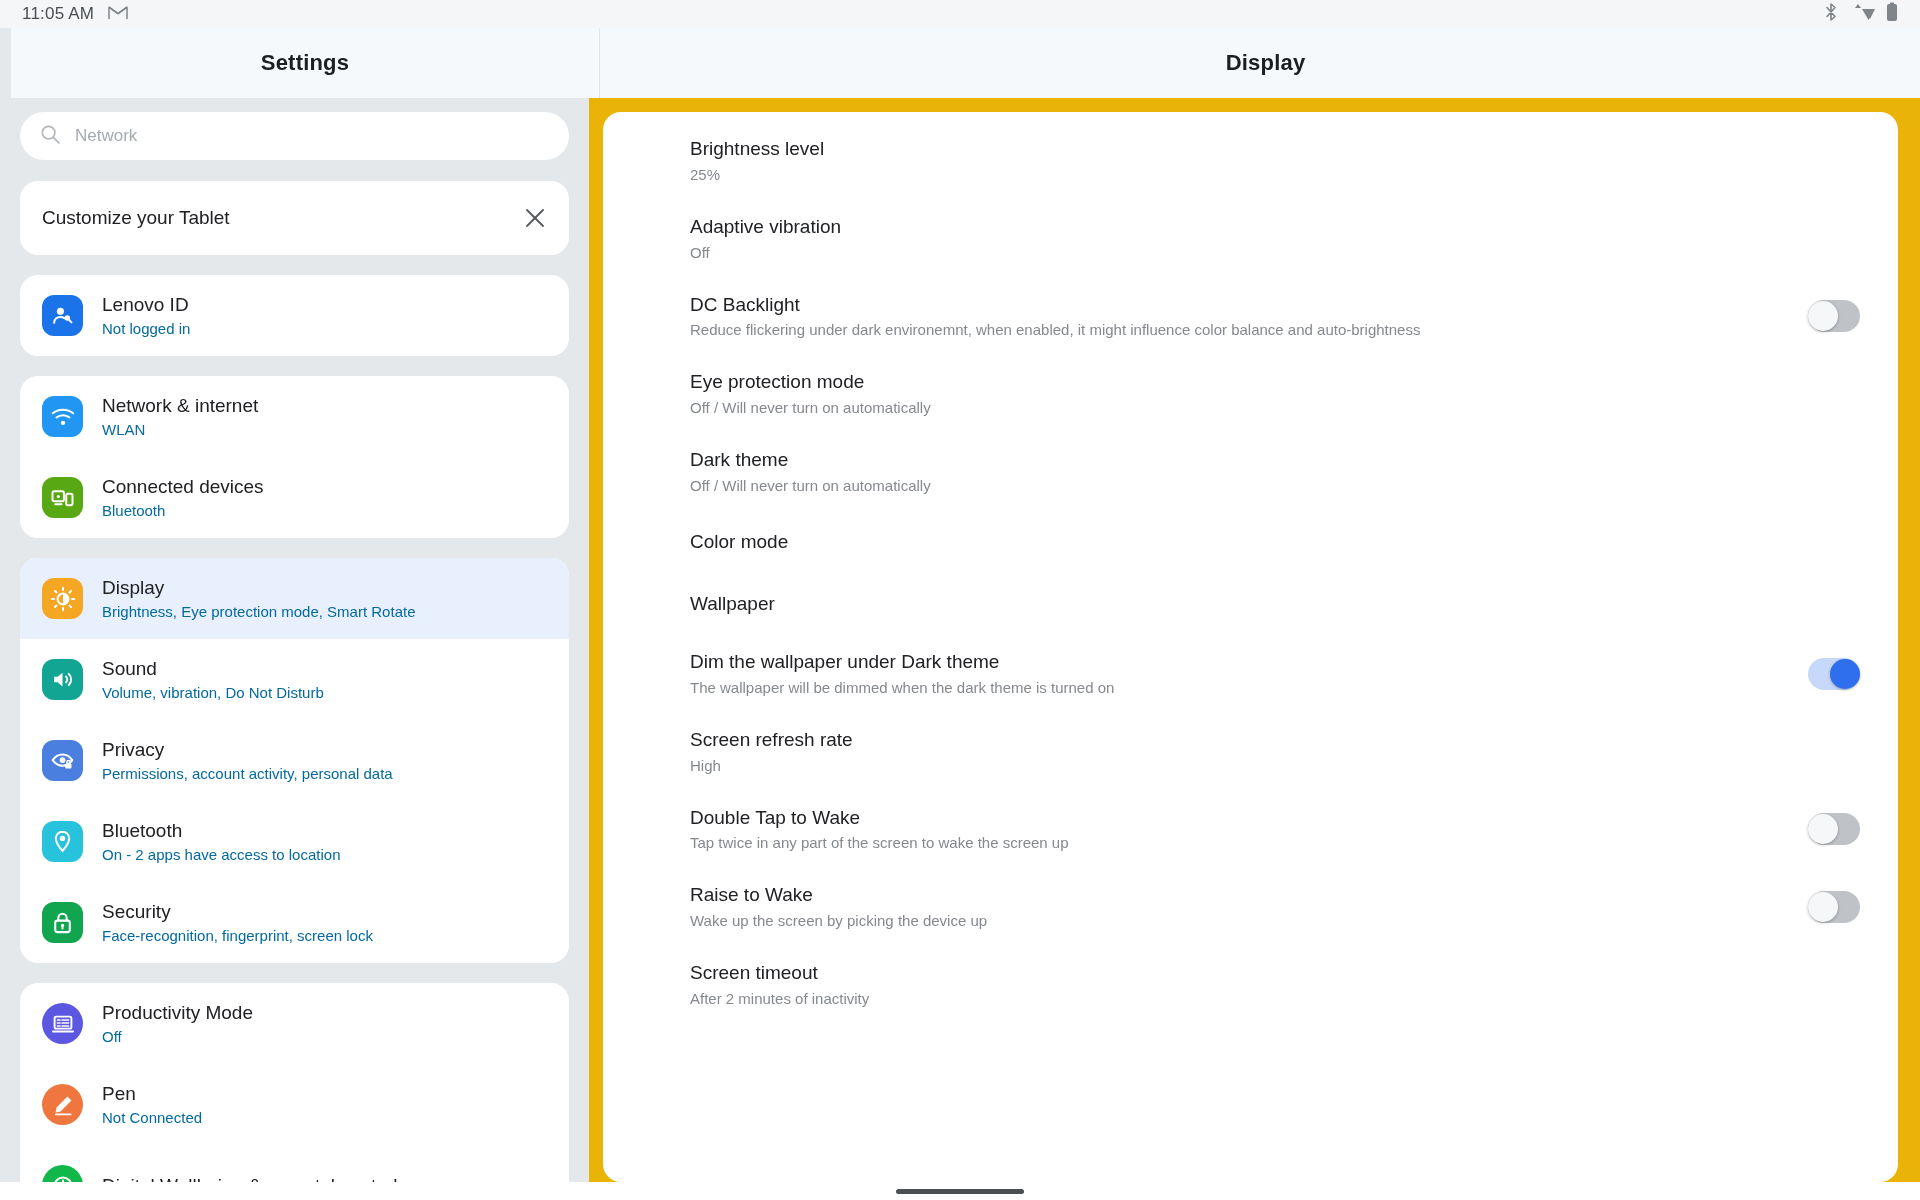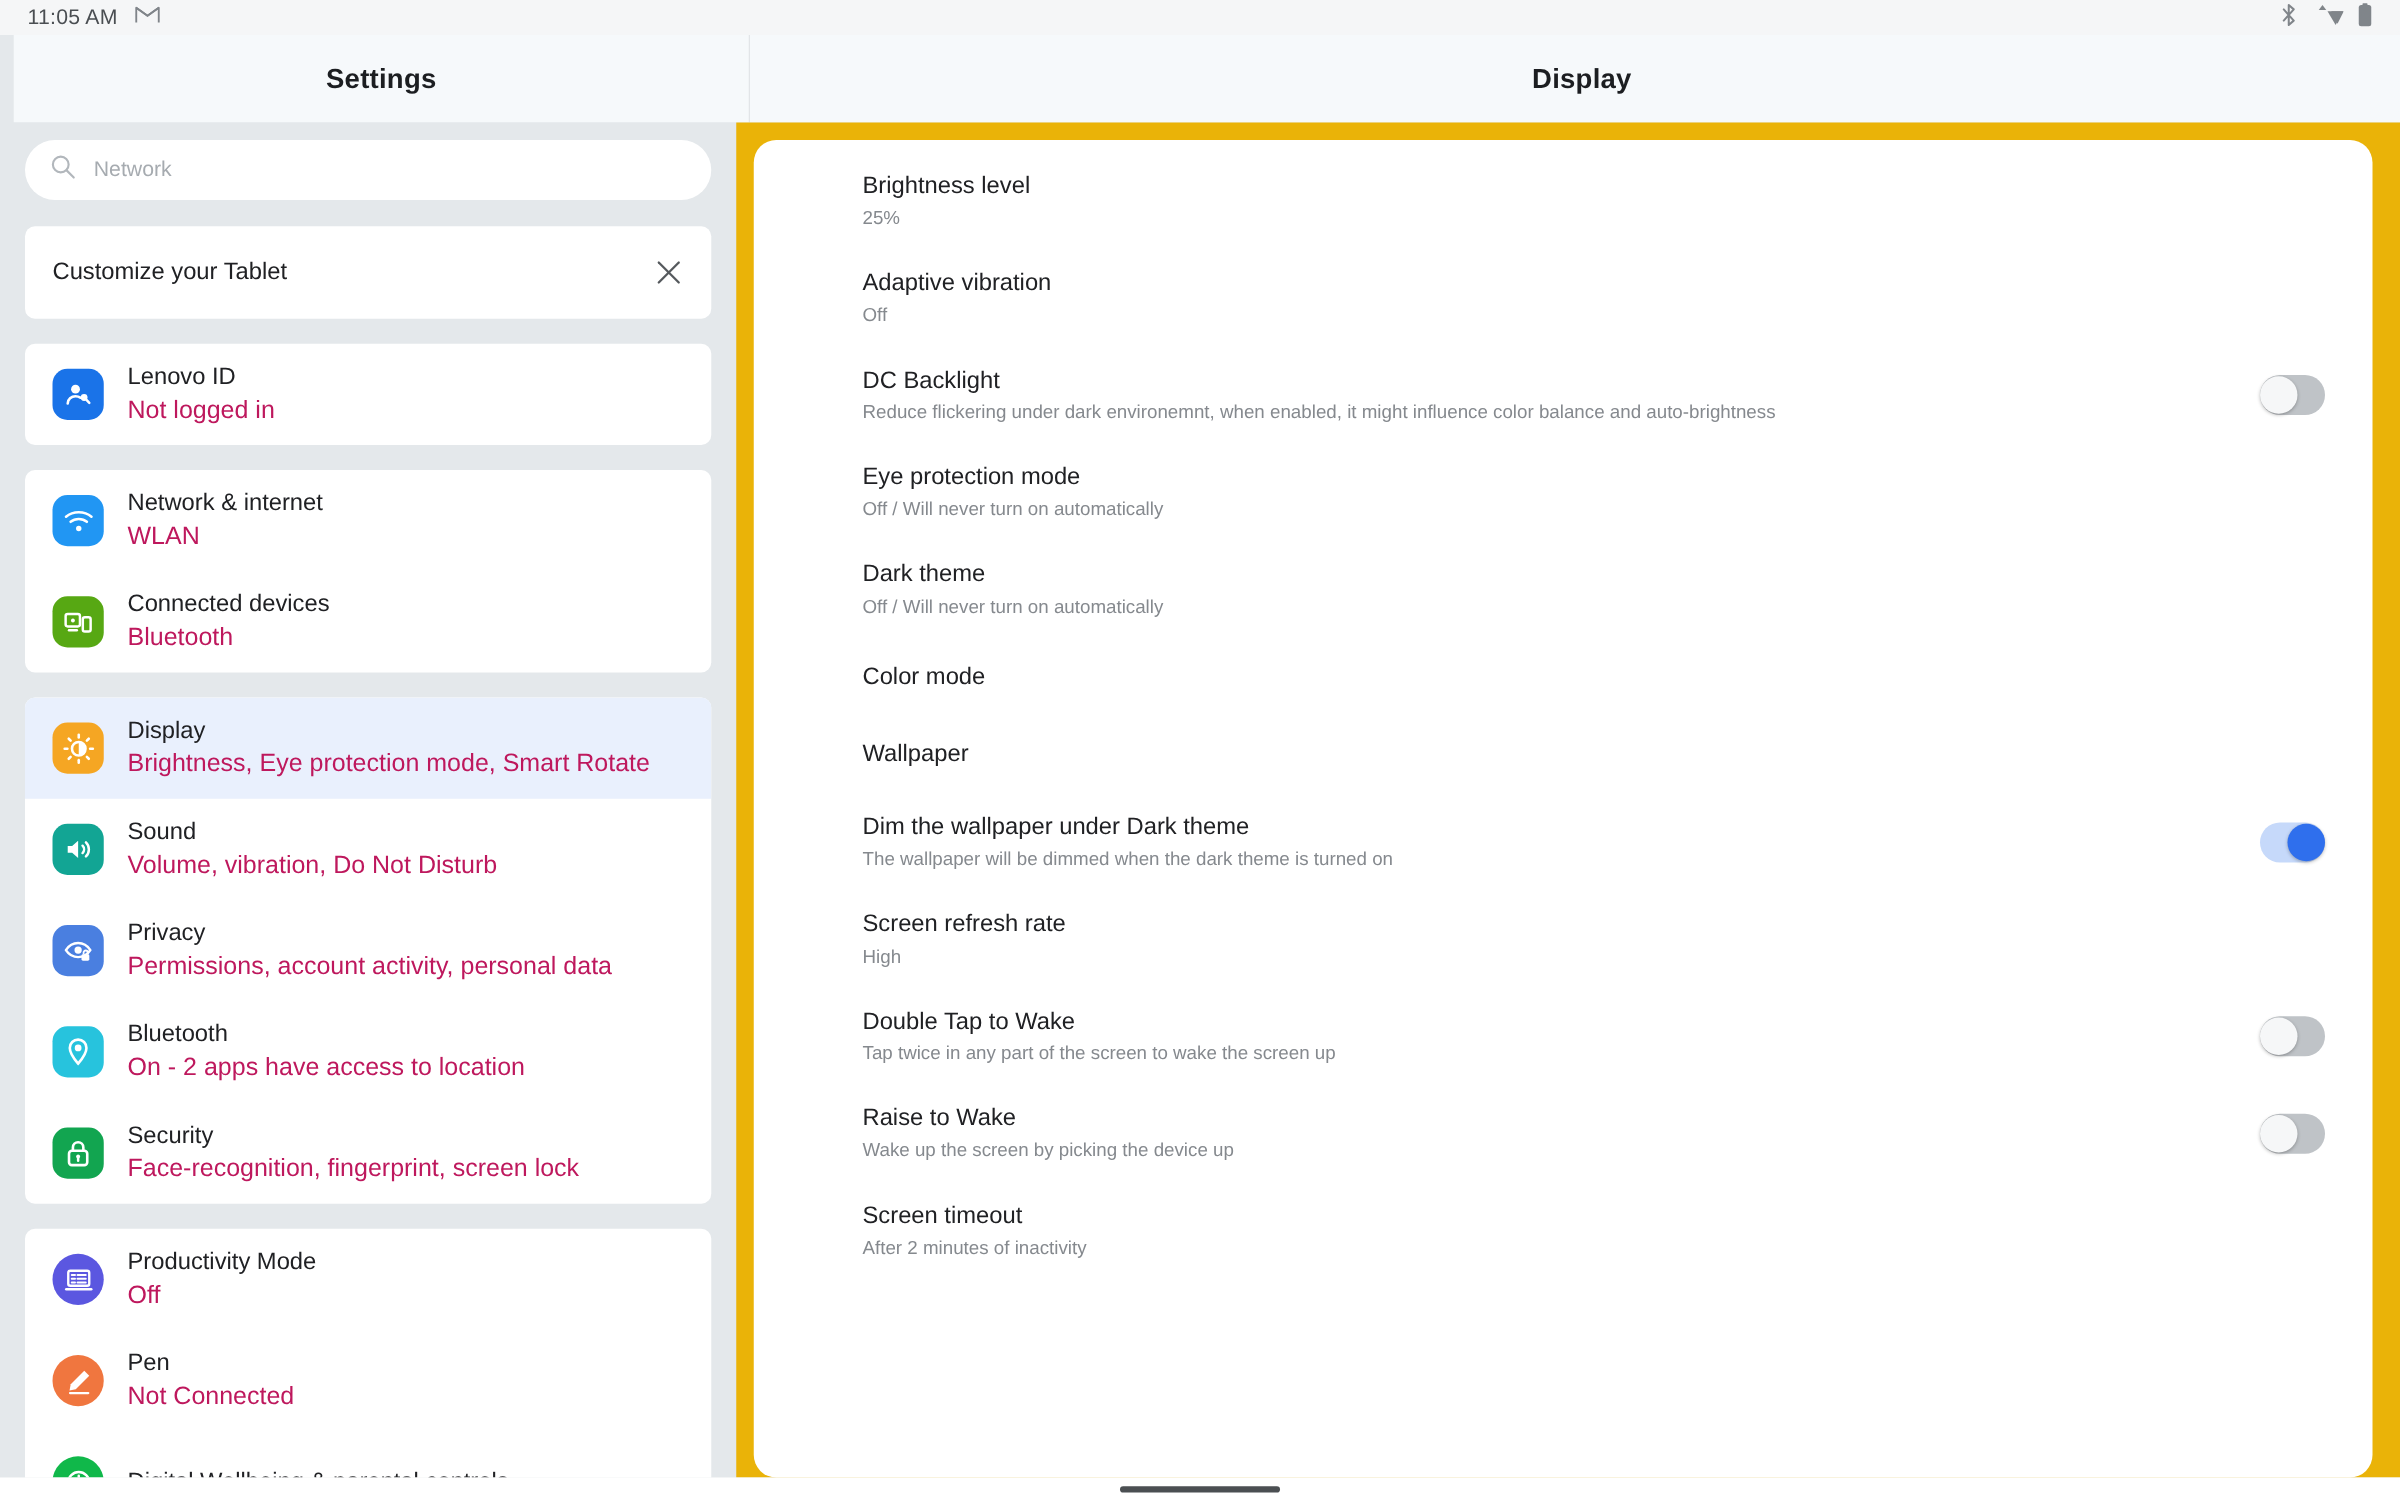--- a/index.html
+++ b/index.html
@@ -53,21 +53,21 @@
     position: relative;
   }
   .search-box {
     height: 48px; background: #ffffff; border-radius: 26px;
     display: flex; align-items: center; padding: 0 20px; gap: 14px;
     margin-bottom: 21px;
   }
   .search-placeholder { font-size: 17px; color: #a6abb0; }
 
   .card {
-    background: #ffffff; border-radius: 8px; margin-bottom: 20px;
+    background: #ffffff; border-radius: 18px; margin-bottom: 20px;
     overflow: hidden;
   }
   .customize-row {
     height: 74px; display: flex; align-items: center;
     padding: 0 22px 0 22px;
   }
   .customize-title { font-size: 19px; color: #202124; }
   .close-x { margin-left: auto; width: 24px; height: 24px; }
 
   .nav-item {
@@ -76,21 +76,21 @@
   }
   .nav-item.selected { background: #e9f0fd; }
   .nav-icon {
     width: 41px; height: 41px; border-radius: 12px;
     display: flex; align-items: center; justify-content: center;
     flex: 0 0 41px;
   }
   .nav-icon.circle { border-radius: 50%; }
   .nav-text { display: flex; flex-direction: column; gap: 4px; min-width: 0; }
   .nav-title { font-size: 19px; color: #202124; line-height: 1.15; }
-  .nav-sub { font-size: 20px; color: #be185d; line-height: 1.15; }
+  .nav-sub { font-size: 15px; color: #0369a1; line-height: 1.15; }
 
   
   .content {
     flex: 1; height: 100%;
     background: #eab308;
     padding: 14px 22px 0 14px;
     position: relative;
   }
   .content-card {
     background: #ffffff; border-radius: 18px;

